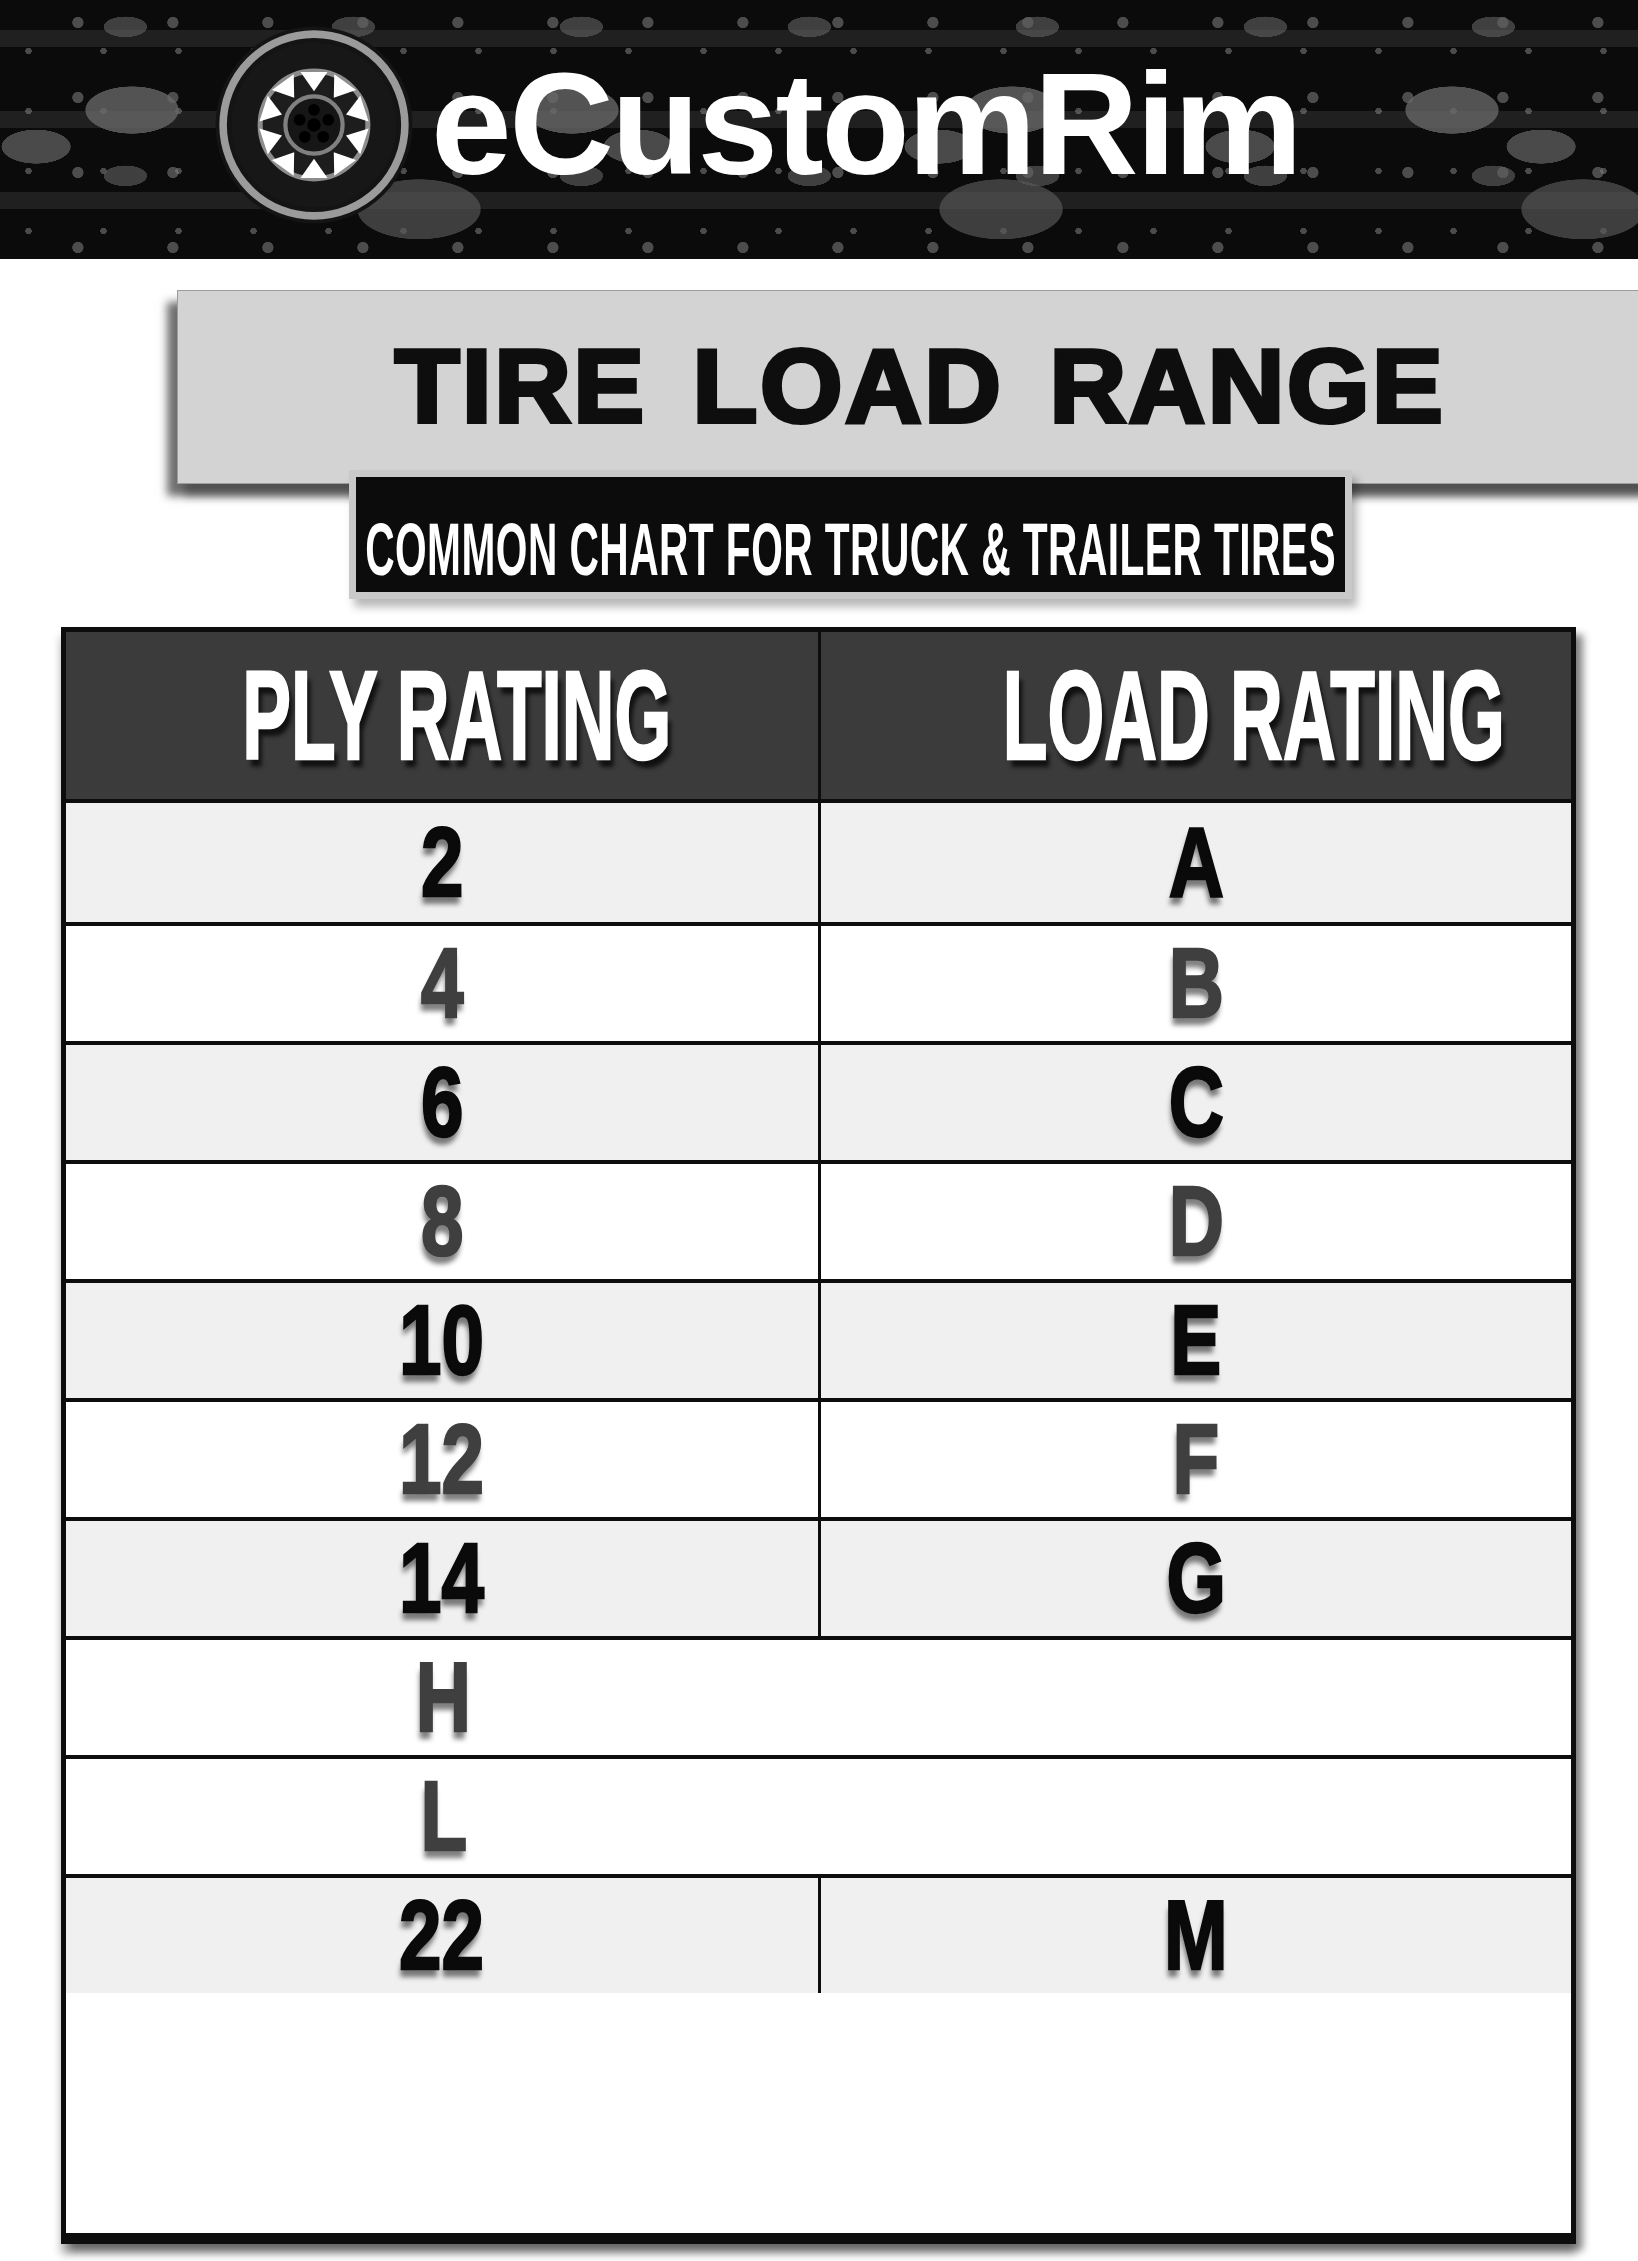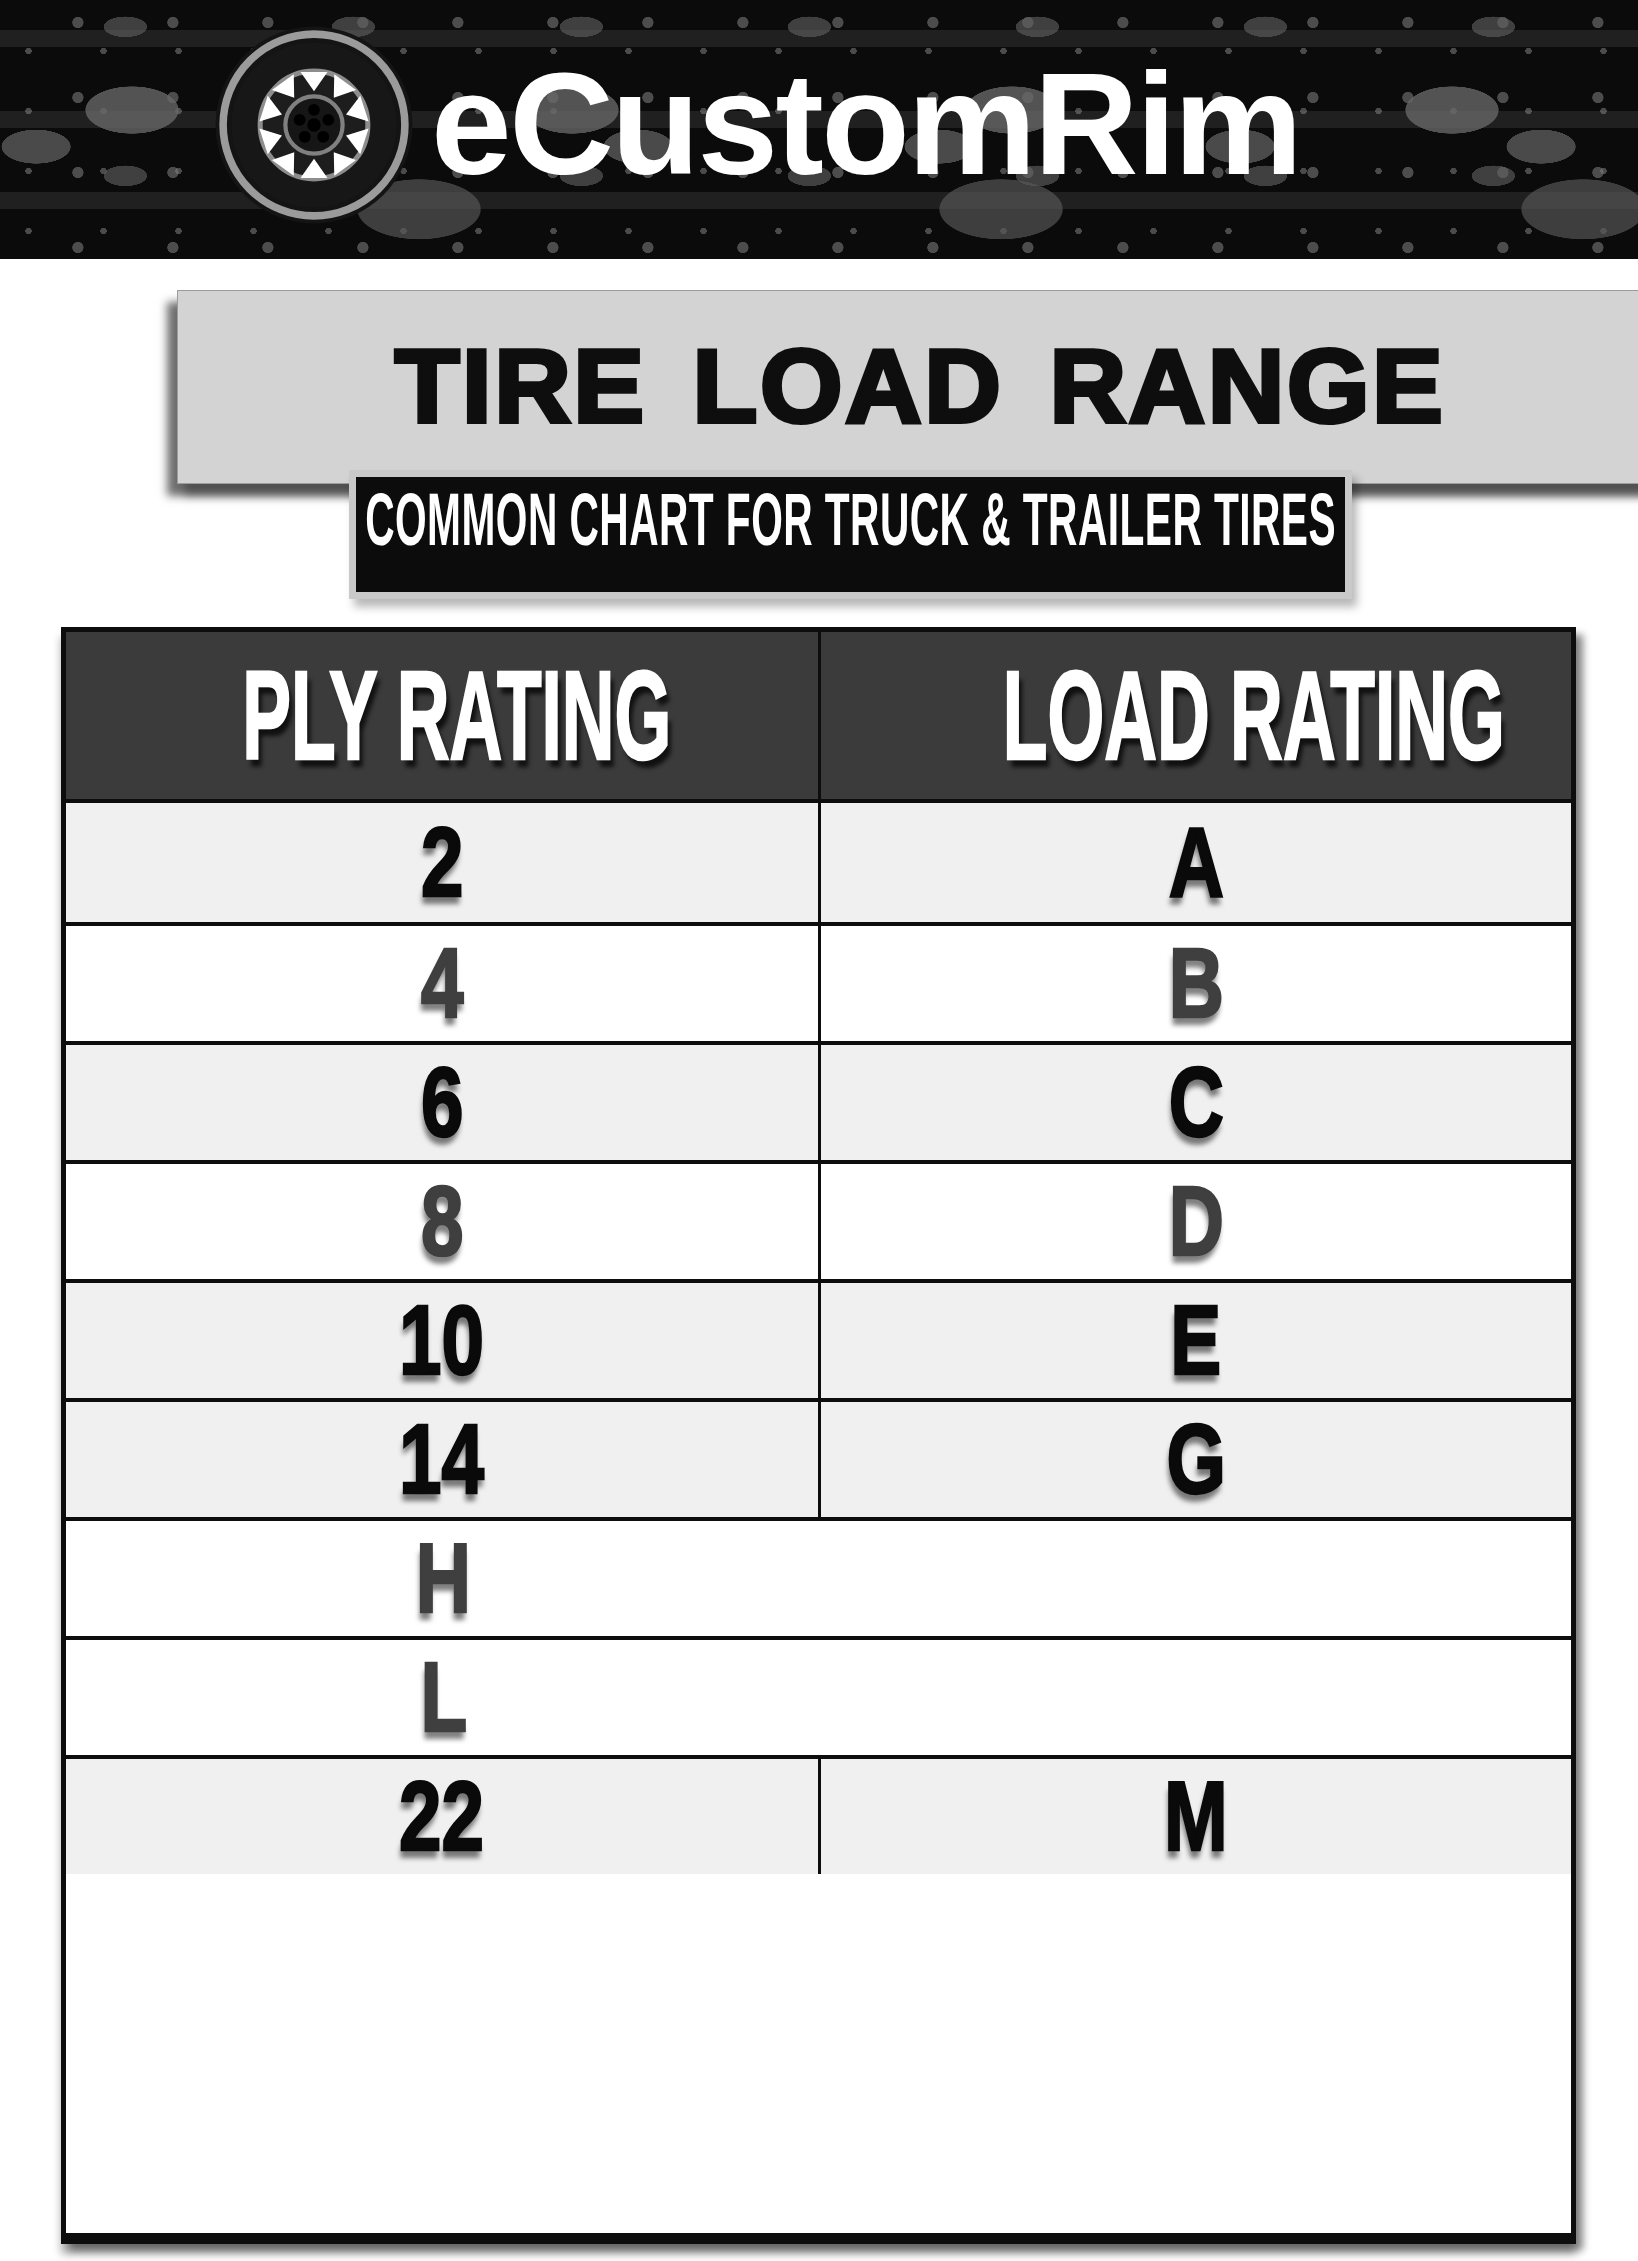--- a/index.html
+++ b/index.html
@@ -37,21 +37,21 @@
   .title-text{
     font-weight:bold;font-size:103px;color:#0e0e0e;-webkit-text-stroke:4.2px #0e0e0e;
     letter-spacing:2.5px;word-spacing:13.5px;transform:scaleX(1.03);white-space:nowrap;
   }
 
   
   .subtitle-box{
     position:absolute;left:349px;top:470px;width:1003px;height:129px;box-sizing:border-box;
     background:#0c0c0c;border:7.6px solid #c9c9c9;
     box-shadow:5px 8.4px 8.4px rgba(0,0,0,.28);
-    display:flex;align-items:flex-start;justify-content:center;
+    display:flex;align-items:flex-end;justify-content:center;
   }
   .subtitle-text{
     color:#ffffff;font-weight:bold;font-size:74px;transform:scaleX(0.55);
     white-space:nowrap;letter-spacing:0.8px;
   }
 
   
   .table{
     position:absolute;left:61px;top:627px;width:1515px;height:1617px;box-sizing:border-box;
     background:#ffffff;border:5.9px solid #0d0d0d;border-bottom-width:11px;
@@ -172,20 +172,28 @@
 
     <div class="row tint">
       <div class="cell c1">
         <span class="cell-text">10</span>
       </div>
       <div class="cell c2">
         <span class="cell-text">E</span>
       </div>
     </div>
 
+    <div class="row plain">
+      <div class="cell c1">
+        <span class="cell-text">12</span>
+      </div>
+      <div class="cell c2">
+        <span class="cell-text">F</span>
+      </div>
+    </div>
 
     <div class="row tint">
       <div class="cell c1">
         <span class="cell-text">14</span>
       </div>
       <div class="cell c2">
         <span class="cell-text">G</span>
       </div>
     </div>
 

